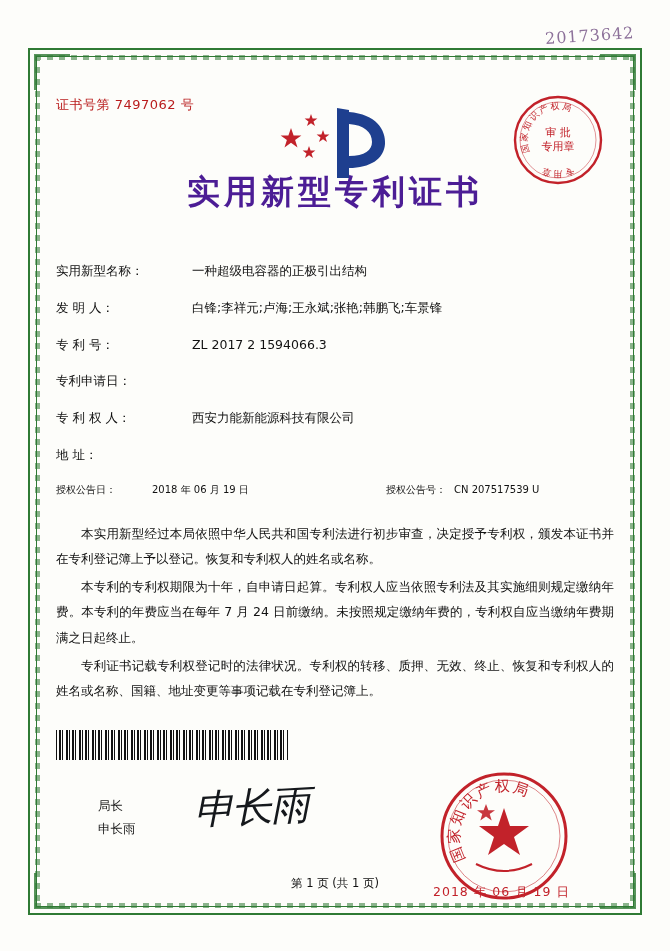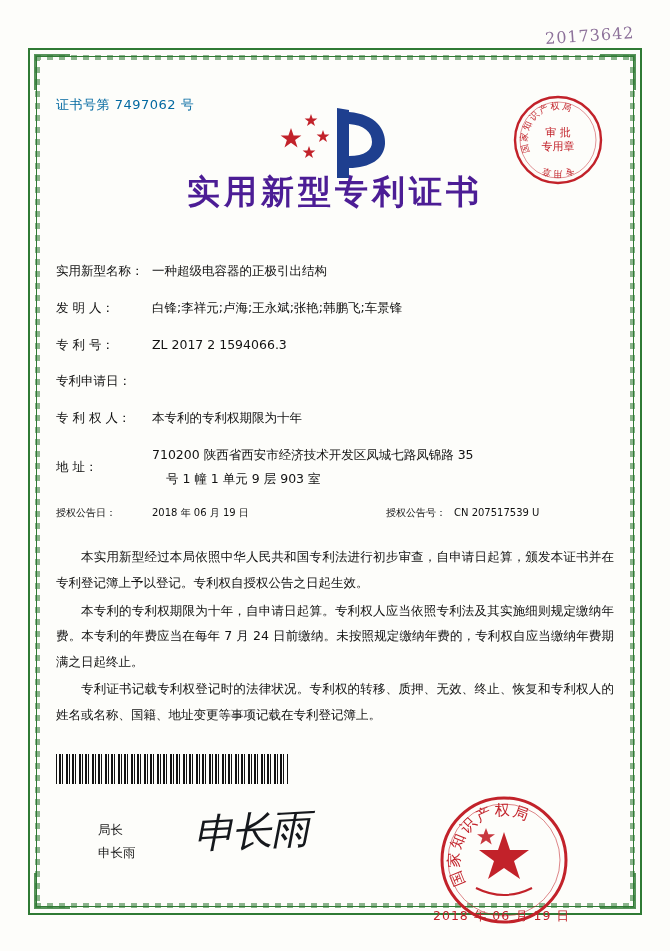--- a/index.html
+++ b/index.html
@@ -81,21 +81,21 @@
     position: absolute;
     left: 56px;
     top: 74px;
     right: 56px;
     bottom: 58px;
   }
   .cert-no {
     font-size: 13px;
     letter-spacing: .5px;
     margin-top: 22px;
-    color: #0369a1;
+    color: #b91c1c;
   }
   
   .emblem {
     position: absolute;
     left: 50%;
     transform: translateX(-50%);
     top: 28px;
     width: 120px;
     height: 82px;
   }
@@ -120,22 +120,23 @@
   }
   
   .fields {
     margin-top: 44px;
     font-size: 12.5px;
     line-height: 1.9;
     color: #111;
   }
   .field-row {
     display: flex;
-    align-items: center;
+    align-items: flex-start;
     margin-bottom: 13px;
+    gap: 40px;
   }
   .field-label {
     width: 96px;
     flex: 0 0 96px;
     white-space: nowrap;
   }
   .field-value {
     flex: 1 1 auto;
   }
   .field-value .sub-line {
@@ -304,46 +305,42 @@
         <div class="field-label">专 利 号：</div>
         <div class="field-value">ZL 2017 2 1594066.3</div>
       </div>
 
       <div class="field-row">
         <div class="field-label">专利申请日：</div>
       </div>
 
       <div class="field-row">
         <div class="field-label">专 利 权 人：</div>
-        <div class="field-value">本专利的专利权期限为十年</div>
+        <div class="field-value">西安力能新能源科技有限公司</div>
       </div>
 
       <div class="field-row">
         <div class="field-label">地 址：</div>
-        <div class="field-value">
-          <span>710200 陕西省西安市经济技术开发区凤城七路凤锦路 35</span>
-          <span class="sub-line">号 1 幢 1 单元 9 层 903 室</span>
-        </div>
       </div>
 
       <div class="row-split">
         <div class="left">
           <div class="field-label">授权公告日：</div>
           <div class="field-value">2018 年 06 月 19 日</div>
         </div>
         <div class="right">
           <div class="field-label">授权公告号：</div>
           <div class="field-value">CN 207517539 U</div>
         </div>
       </div>
 
     </div>
 
     <div class="paragraphs">
-      <p>本实用新型经过本局依照中华人民共和国专利法进行初步审查，自申请日起算，颁发本证书并在专利登记簿上予以登记。专利权自授权公告之日起生效。</p>
+      <p>本实用新型经过本局依照中华人民共和国专利法进行初步审查，决定授予专利权，颁发本证书并在专利登记簿上予以登记。恢复和专利权人的姓名或名称。</p>
       <p>本专利的专利权期限为十年，自申请日起算。专利权人应当依照专利法及其实施细则规定缴纳年费。本专利的年费应当在每年 7 月 24 日前缴纳。未按照规定缴纳年费的，专利权自应当缴纳年费期满之日起终止。</p>
       <p>专利证书记载专利权登记时的法律状况。专利权的转移、质押、无效、终止、恢复和专利权人的姓名或名称、国籍、地址变更等事项记载在专利登记簿上。</p>
     </div>
 
     <div class="barcode"></div>
 
     <div class="sign-block">
       <div class="sign-labels">
         <div>局长</div>
         <div>申长雨</div>
@@ -366,14 +363,15 @@
           <g fill="#c2222a">
             <polygon points="76,48 82,66 101,66 86,77 92,95 76,84 60,95 66,77 51,66 70,66"></polygon>
             <polygon points="58,44 60.4,50.2 67,50.2 61.7,54 63.7,60.4 58,56.6 52.3,60.4 54.3,54 49,50.2 55.6,50.2" opacity=".9"></polygon>
           </g>
           <path d="M48 104 Q76 118 104 104" fill="none" stroke="#c2222a" stroke-width="2"></path>
         </svg>
       </div>
       <div class="seal-date">2018 年 06 月 19 日</div>
     </div>
 
+    <div class="footer">第 1 页 (共 1 页)</div>
   </div>
 </div>
 
 </body></html>

